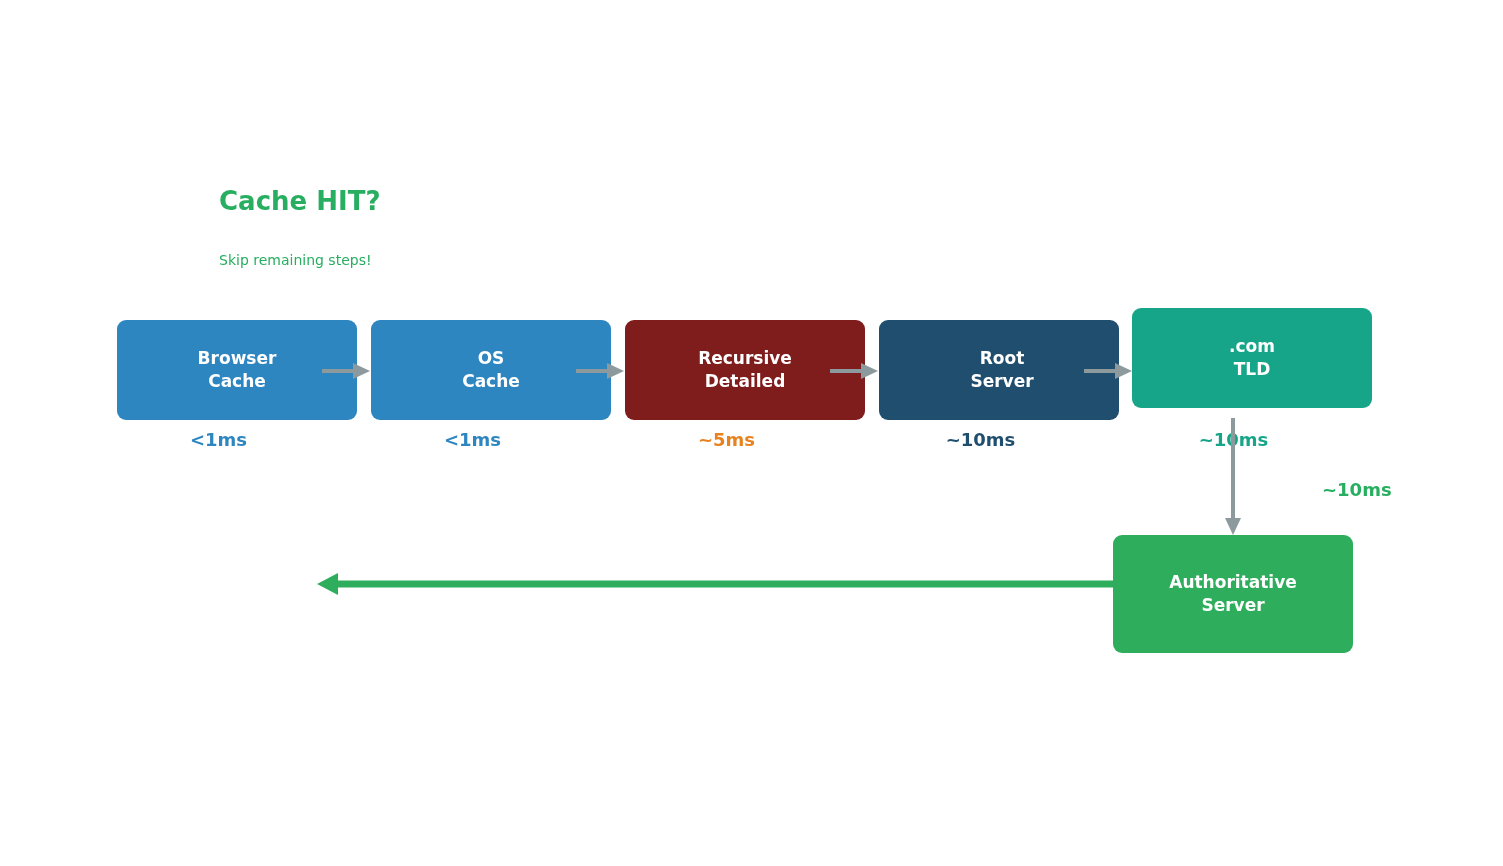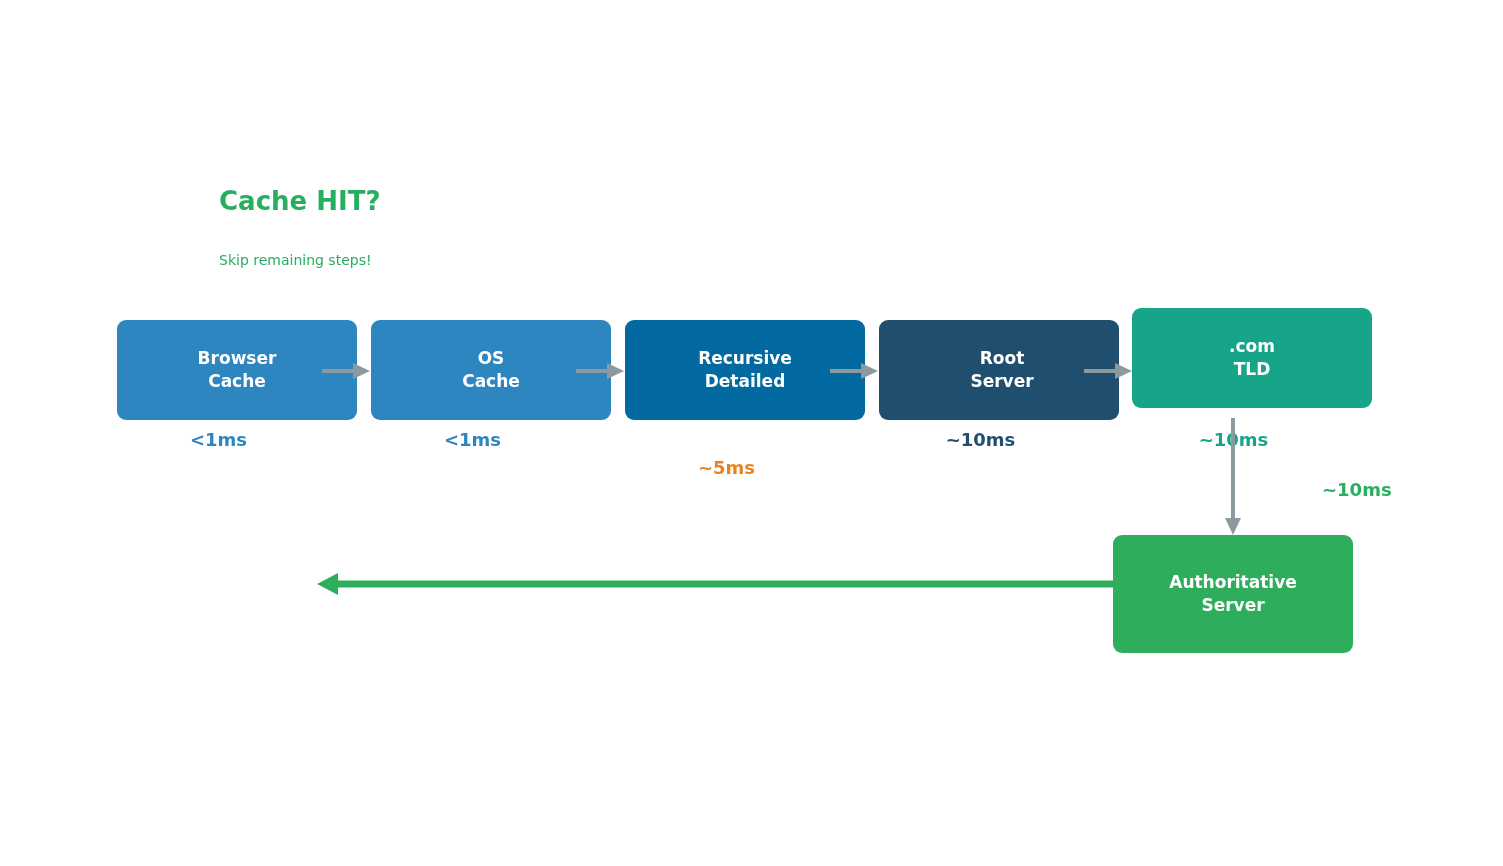--- a/index.html
+++ b/index.html
@@ -129,27 +129,27 @@
   <div class="latency" style="left:117px; top:429px; color:#2E86C1;">&lt;1ms</div>
 
   <div class="node" style="left:371px; top:320px; background:#2E86C1;justify-content:center;">
     <div>
       <div>OS</div>
       <div>Cache</div>
     </div>
   </div>
   <div class="latency" style="left:371px; top:429px; color:#2E86C1;">&lt;1ms</div>
 
-  <div class="node" style="left:625px; top:320px; background:#0369a1;">
+  <div class="node" style="left:625px; top:320px; background:#7f1d1d;">
     <div>
       <div>Recursive</div>
       <div>Detailed</div>
     </div>
   </div>
-  <div class="latency" style="left:625px; top:429px; color:#E8821E;margin-top:28px;">~5ms</div>
+  <div class="latency" style="left:625px; top:429px; color:#E8821E;">~5ms</div>
 
   <div class="node" style="left:879px; top:320px; background:#1F4E6E;padding-left:6px;">
     <div>
       <div>Root</div>
       <div>Server</div>
     </div>
   </div>
   <div class="latency" style="left:879px; top:429px; color:#1F4E6E;">~10ms</div>
 
   <div class="node" style="left:1132px; top:308px; background:#17A589;">

